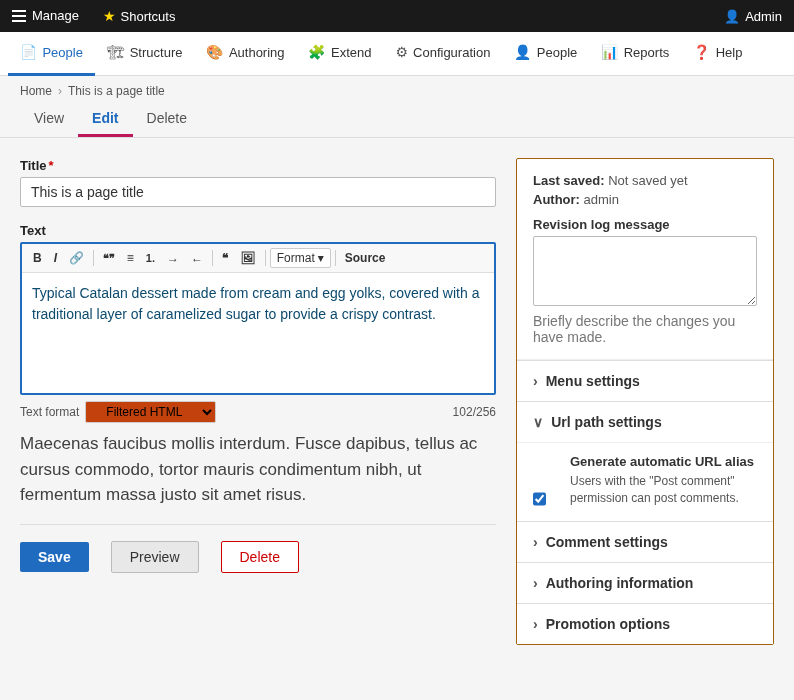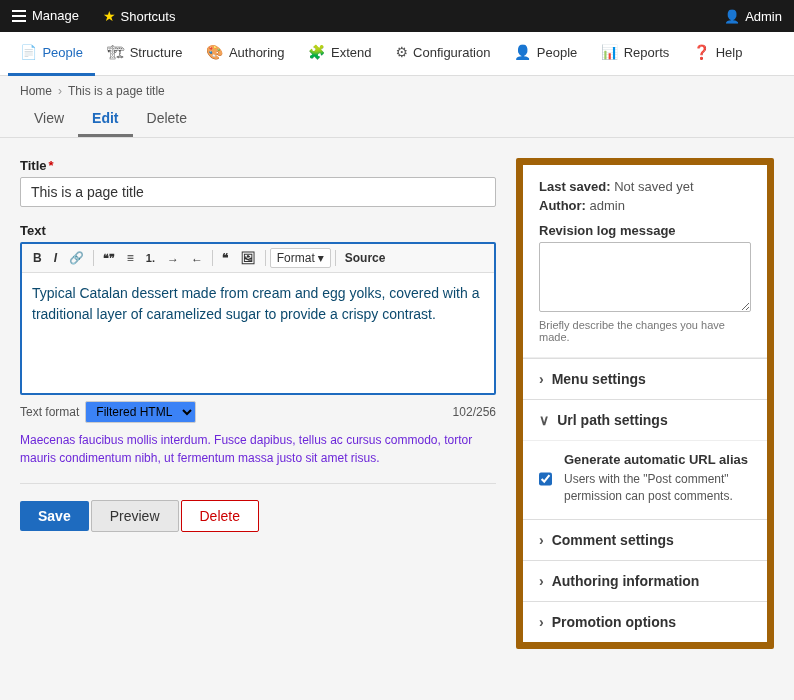--- a/index.html
+++ b/index.html
@@ -98,21 +98,21 @@
     .tab {
       padding: 8px 14px;
       font-size: 14px;
       cursor: pointer;
       color: #555;
       border-bottom: 3px solid transparent;
       text-decoration: none;
     }
     .tab.active {
       color: #1e6bbf;
-      border-bottom: 3px solid #737373;
+      border-bottom: 3px solid #be185d;
       font-weight: 600;
     }
 
     
     .content-layout {
       display: flex;
       gap: 20px;
       padding: 20px;
       background: #f5f5f5;
       min-height: calc(700px - 160px);
@@ -198,32 +198,32 @@
     
     .text-format-bar {
       display: flex;
       align-items: center;
       justify-content: space-between;
       margin-top: 6px;
       font-size: 12px;
       color: #555;
     }
     .text-format-select {
-      padding: 2px 6px;
+      padding: 2px 16px;
       font-size: 12px;
       border: 1px solid #ccc;
       border-radius: 2px;
-      background: #3b82f6;
+      background: #c2410c;
       cursor: pointer;
     }
 
     
     .help-text {
-      font-size: 12px;
-      color: #6d28d9;
+      font-size: 17px;
+      color: #404040;
       margin-top: 8px;
       line-height: 1.5;
     }
 
     
     .divider { border: none; border-top: 1px solid #ddd; margin: 16px 0; }
 
     
     .published-row {
       display: flex;
@@ -233,21 +233,21 @@
     }
     .published-checkbox {
       width: 16px;
       height: 16px;
       cursor: pointer;
       accent-color: #1e6bbf;
     }
     .published-label { font-size: 14px; color: #333; cursor: pointer; }
 
     
-    .actions-row { display: flex; align-items: center; gap: 2px; }
+    .actions-row { display: flex; align-items: center; gap: 22px; }
     .btn-save {
       background: #1e6bbf;
       color: #fff;
       border: none;
       padding: 7px 18px;
       font-size: 14px;
       border-radius: 2px;
       cursor: pointer;
       font-weight: 600;
     }
@@ -266,41 +266,41 @@
       border: 1px solid #c00;
       padding: 7px 18px;
       font-size: 14px;
       border-radius: 2px;
       cursor: pointer;
     }
 
     
     .side-panel {
       background: #fff;
-      border: 7px solid #a16207;
+      border: 1px solid #a16207;
       border-radius: 2px;
     }
     .side-panel-top {
       padding: 14px 16px;
       border-bottom: 1px solid #eee;
     }
     .side-info-row { font-size: 13px; color: #555; margin-bottom: 4px; }
     .side-info-row strong { color: #333; }
     .revision-label { font-size: 13px; font-weight: 600; color: #333; margin: 10px 0 4px 0; }
     .revision-textarea {
       width: 100%;
       height: 70px;
       border: 1px solid #bbb;
       border-radius: 2px;
       padding: 6px;
       font-size: 12px;
       resize: vertical;
       outline: none;
     }
-    .revision-help { font-size: 11px; color: #777; margin-top: 4px; }
+    .revision-help { font-size: 14px; color: #777; margin-top: 4px; }
 
     
     .accordion-item {
       border-top: 1px solid #ddd;
     }
     .accordion-header {
       display: flex;
       align-items: center;
       gap: 8px;
       padding: 12px 16px;
@@ -313,22 +313,22 @@
     .accordion-icon { font-size: 14px; color: #555; }
 
     
     .accordion-body {
       padding: 10px 16px 14px 16px;
       border-top: 1px solid #eee;
       background: #fff;
     }
     .url-checkbox-row {
       display: flex;
-      align-items: center;
-      gap: 12px;
+      align-items: flex-end;
+      gap: 24px;
     }
     .url-checkbox {
       width: 16px;
       height: 16px;
       cursor: pointer;
       accent-color: #1e6bbf;
       margin-top: 2px;
     }
     .url-checkbox-text { font-size: 13px; color: #333; font-weight: 600; }
     .url-help-text { font-size: 12px; color: #555; margin-top: 4px; line-height: 1.4; }

